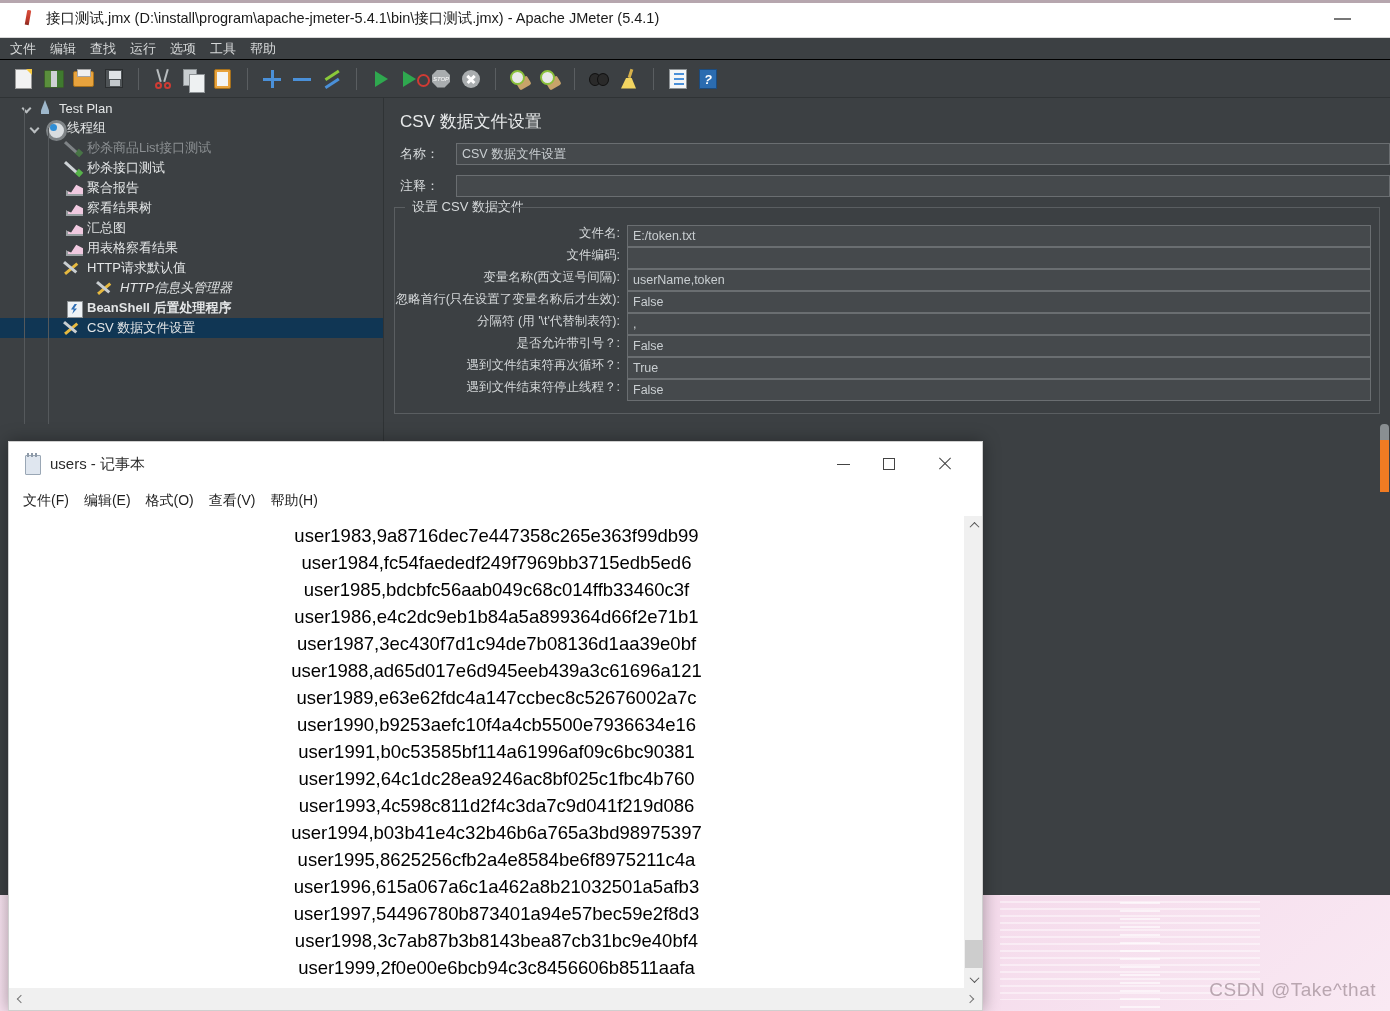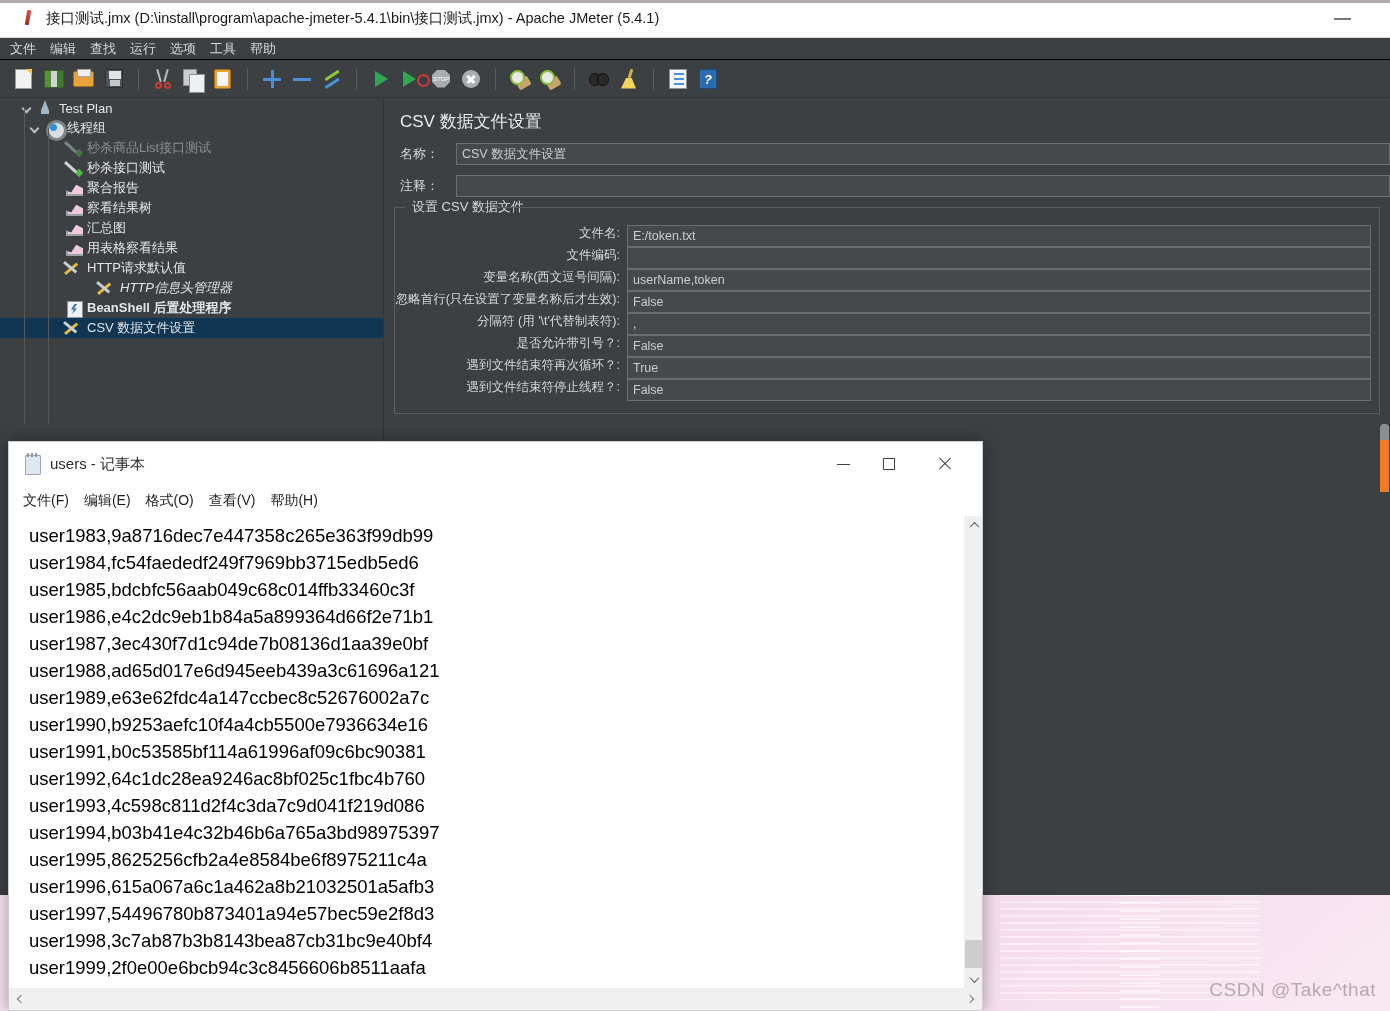--- a/index.html
+++ b/index.html
@@ -206,21 +206,21 @@
     position: absolute; right: 0; top: 326px; width: 11px; height: 68px;
   }
   #jmeter-vscroll .track-top { width:9px; height:16px; background:#8a8f92; border-radius:4px 4px 0 0; margin-left:1px;}
   #jmeter-vscroll .thumb { width:9px; height:52px; background:#f07b22; margin-left:1px;}
 
   
   #notepad-window {
     position: absolute; left: 8px; top: 441px; width: 975px; height: 570px;
     background: #ffffff; border: 1px solid #cfcfcf;
     box-shadow: 0 0 16px rgba(0,0,0,.35);
-    display: flex; flex-direction: column;
+    display: flex; flex-direction: column; text-align: center;
   }
   #notepad-titlebar {
     height: 44px; background: #ffffff; display: flex; align-items: center;
     padding-left: 14px; position: relative; flex: 0 0 auto;
   }
   #notepad-icon { width: 18px; height: 20px; position: relative; margin-right: 9px; flex:0 0 auto;}
   #notepad-icon::after{content:"";position:absolute;left:2px;top:1px;width:14px;height:18px;background:#dfe6ef;border:1px solid #9aa7b5;border-radius:1px;}
   #notepad-icon::before{content:"";position:absolute;left:4px;top:-1px;width:10px;height:4px;
      background:repeating-linear-gradient(to right,#8e9aa8 0 2px,transparent 2px 4px);z-index:1;}
   #notepad-title-text { font-size: 15px; color: #2b2b2b; }

